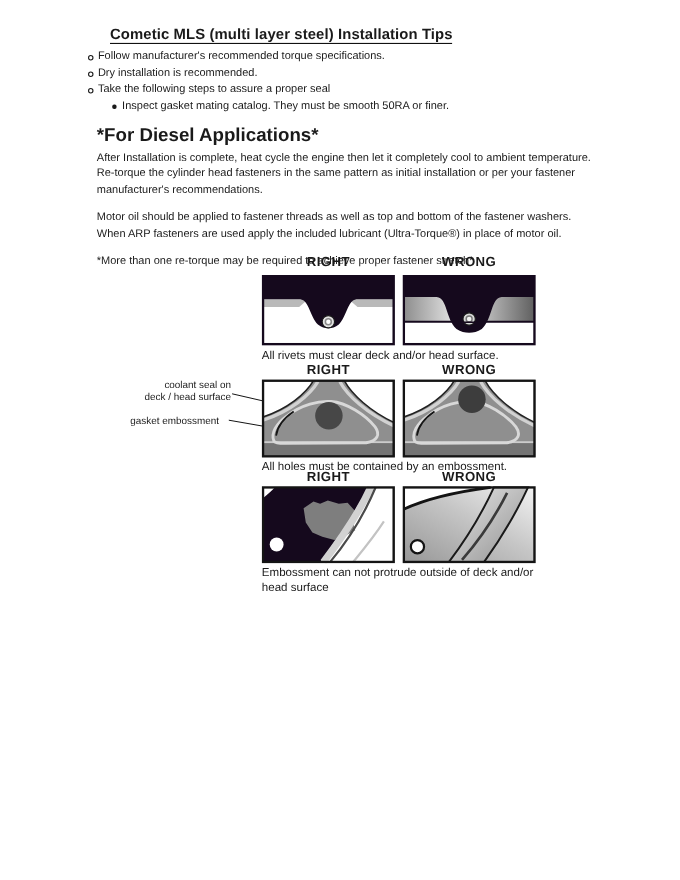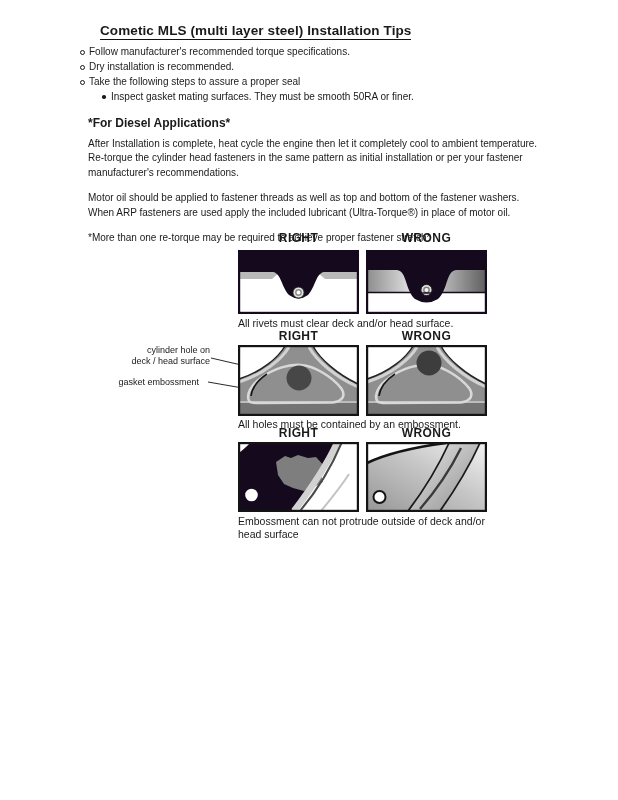--- a/index.html
+++ b/index.html
@@ -18,21 +18,21 @@
   .bullet{position:relative;padding-left:9px;}
   .bullet::before{
     content:"";position:absolute;left:0;top:5.5px;width:3px;height:3px;
     border:1px solid #1a1a1a;border-radius:50%;
   }
   .sub{margin-left:22px;}
   .sub::before{background:#1a1a1a;width:3.5px;height:3.5px;border:none;top:6px;}
 
   
   .diesel{left:88px;top:116px;width:452px;font-size:10px;line-height:14.5px;}
-  .diesel .h{font-size:12px;font-weight:bold;margin:0 0 6px 0;}
+  .diesel .h{font-size:17px;font-weight:bold;margin:0 0 6px 0;}
   .diesel p{margin:0 0 11px 0;}
 
   
   .dlabel{width:121px;text-align:center;font-size:12px;font-weight:bold;letter-spacing:.4px;}
   .dbox{width:121px;display:block;}
   .dcaption{font-size:10.5px;line-height:13px;}
   .slabel{font-size:9px;line-height:10.5px;text-align:right;}
 
   
   .warranty{left:100px;top:571px;width:419px;font-size:6.1px;line-height:7.4px;text-align:justify;}
@@ -46,21 +46,21 @@
 <body>
 
 <div class="page">
 
   <div class="abs title">Cometic MLS (multi layer steel) Installation Tips</div>
 
   <div class="abs tips">
     <div class="bullet">Follow manufacturer's recommended torque specifications.</div>
     <div class="bullet">Dry installation is recommended.</div>
     <div class="bullet">Take the following steps to assure a proper seal</div>
-    <div class="bullet sub">Inspect gasket mating surfaces.  They must be smooth 50RA or finer.</div>
+    <div class="bullet sub">Inspect gasket mating catalog.  They must be smooth 50RA or finer.</div>
   </div>
 
   <div class="abs diesel">
     <div class="h">*For Diesel Applications*</div>
     <p>After Installation is complete, heat cycle the engine then let it completely cool to ambient temperature. Re-torque the cylinder head fasteners in the same pattern as initial installation or per your fastener manufacturer's recommendations.</p>
     <p>Motor oil should be applied to fastener threads as well as top and bottom of the fastener washers. When ARP fasteners are used apply the included lubricant (Ultra-Torque®) in place of motor oil.</p>
     <p>*More than one re-torque may be required to achieve proper fastener stretch*</p>
   </div>
 
   <div class="abs dlabel" style="left:238px;top:231px;">RIGHT</div>
@@ -94,21 +94,21 @@
     <line x1="53" y1="43" x2="68" y2="43" stroke="#15091d" stroke-width="1.4"></line>
     <rect x="1" y="1" width="119" height="62" fill="none" stroke="#15091d" stroke-width="2.4"></rect>
   </svg>
 
   <div class="abs dcaption" style="left:238px;top:317px;">All rivets must clear deck and/or head surface.</div>
 
   <div class="abs dlabel" style="left:238px;top:329px;">RIGHT</div>
   <div class="abs dlabel" style="left:366px;top:329px;">WRONG</div>
 
   <div class="abs slabel" style="left:90px;top:345px;width:120px;">
-    <div>cylinder hole on</div>
+    <div>coolant seal on</div>
     <div>deck / head surface</div>
   </div>
   <div class="abs slabel" style="left:82px;top:377px;width:117px;">gasket embossment</div>
 
   <svg class="abs" style="left:205px;top:349px;" width="100" height="50" viewBox="0 0 100 50">
     <line x1="6" y1="9" x2="84" y2="27" stroke="#111" stroke-width="0.9"></line>
     <line x1="3" y1="33" x2="49" y2="41" stroke="#111" stroke-width="0.9"></line>
   </svg>
 
   <svg class="abs dbox" style="left:238px;top:345px;" width="121" height="71" viewBox="0 0 121 71">

